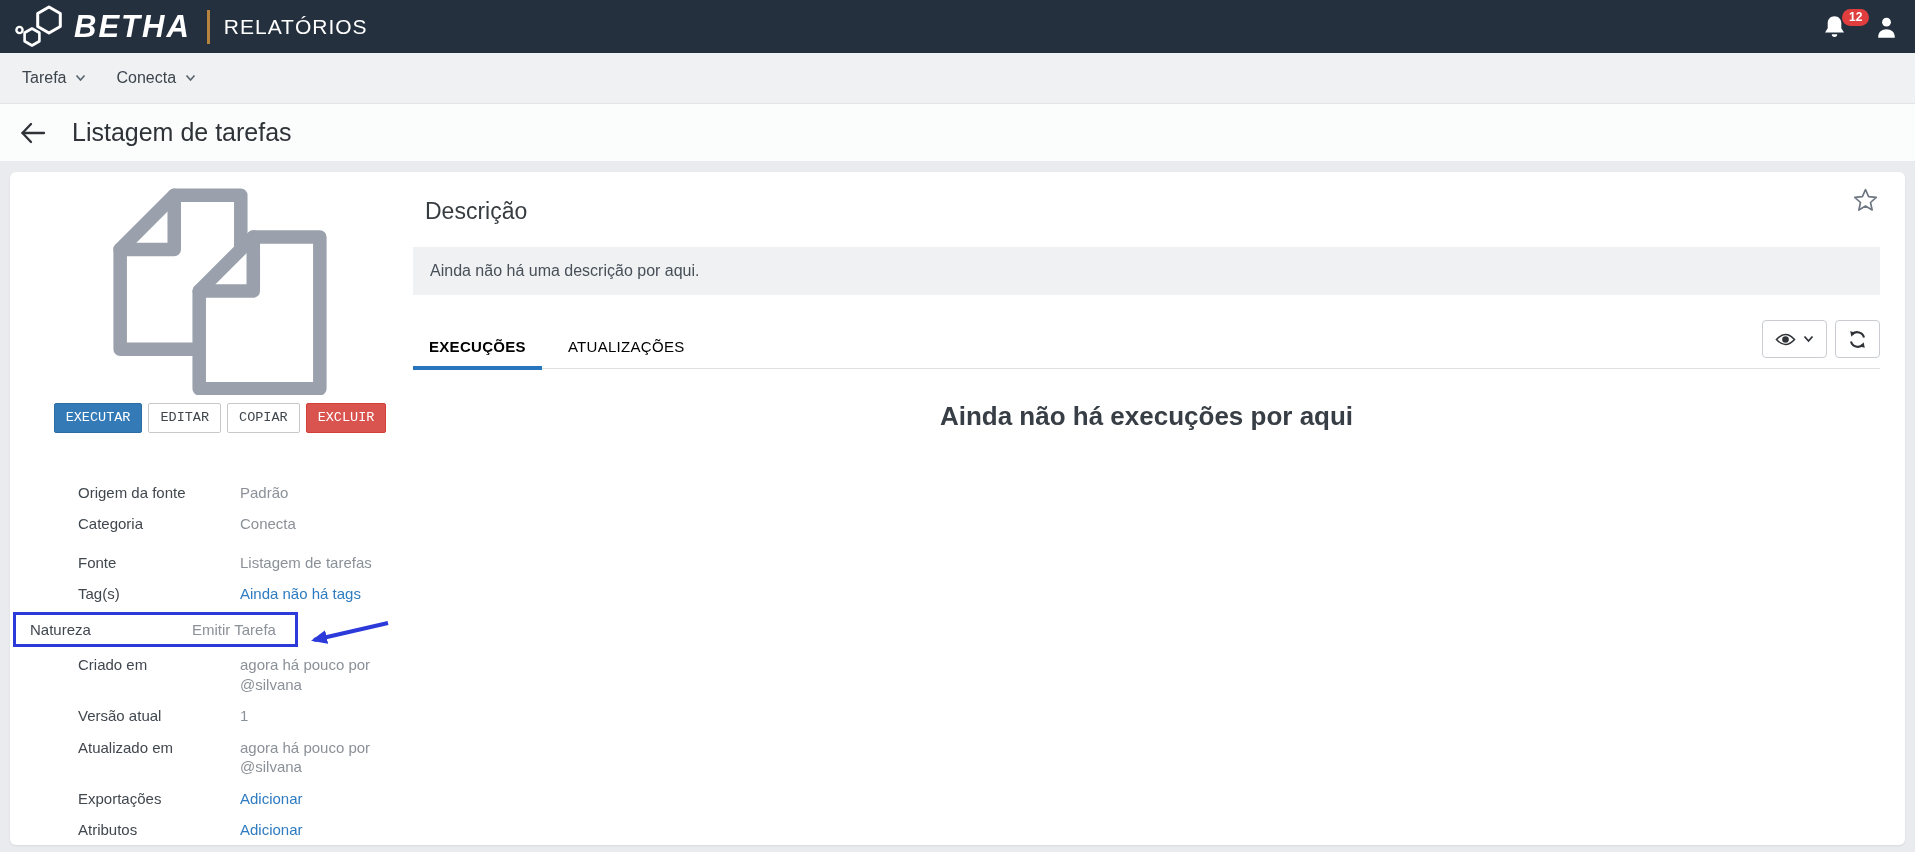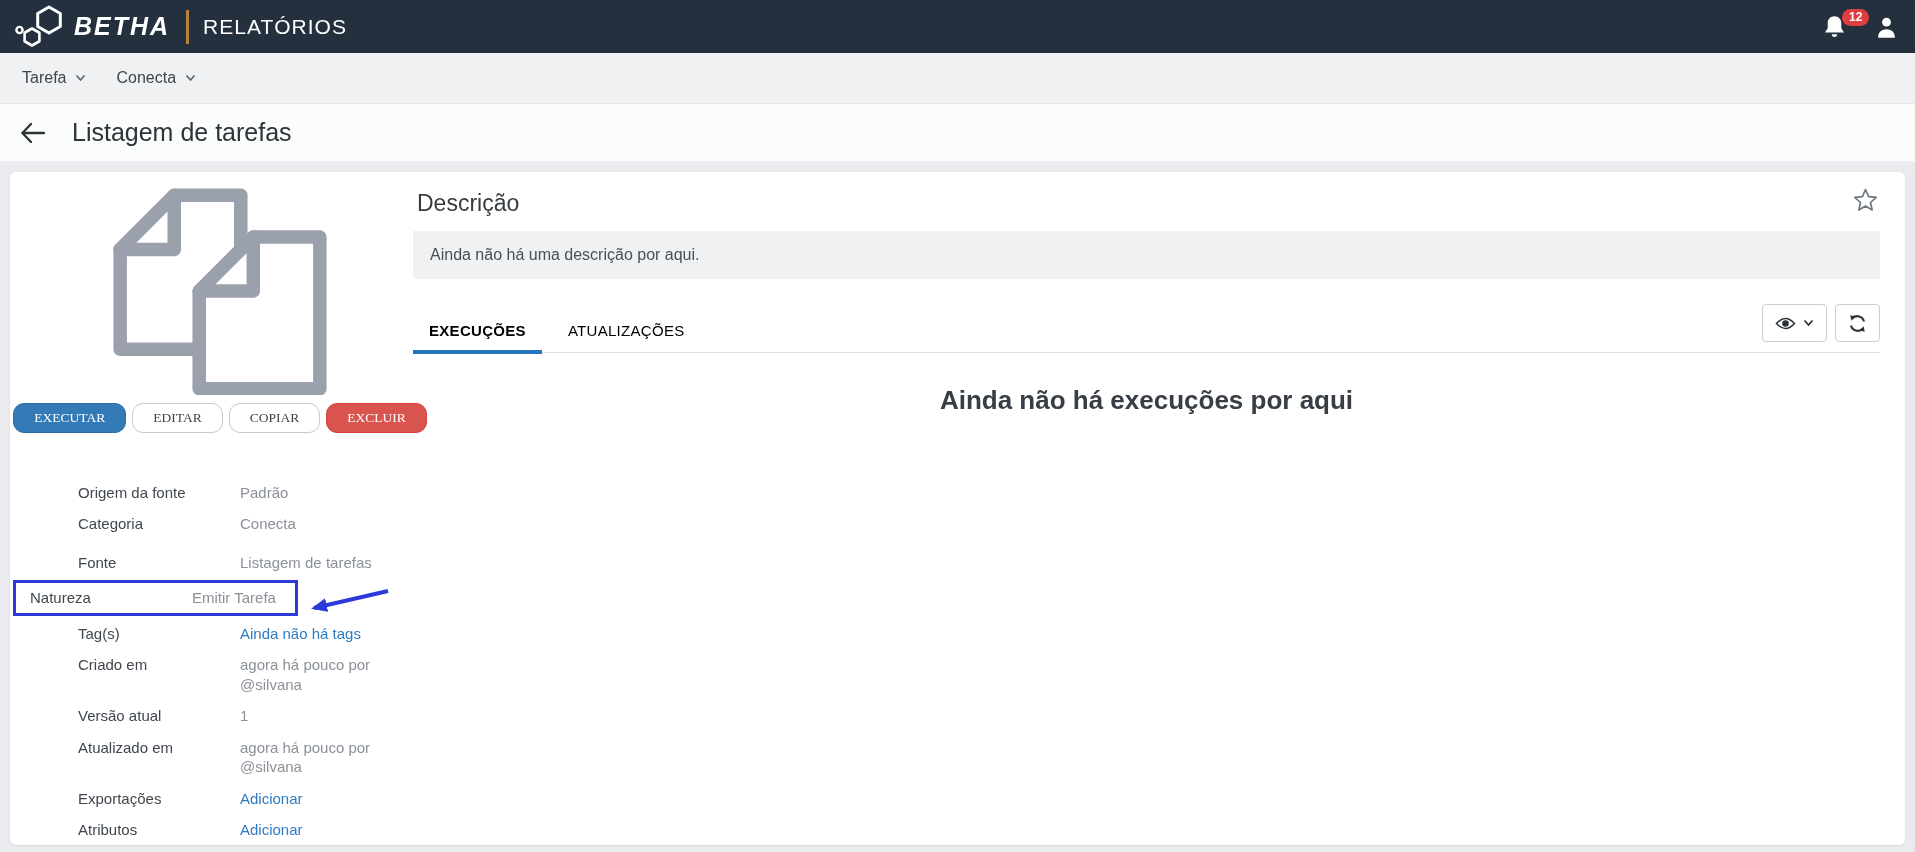--- a/index.html
+++ b/index.html
@@ -11,21 +11,21 @@
     display:flex; flex-direction:column;
     color:#3f464d;
   }
 
   
   .navbar {
     height:53px; flex:none; background:#24303e;
     display:flex; align-items:center; padding:0 18px 0 14px;
   }
   .brand-wrap { display:flex; align-items:center; gap:10px; }
-  .brand-name { color:#fff; font-size:25px; font-weight:700; font-style:italic; letter-spacing:2px; }
+  .brand-name { color:#fff; font-size:31px; font-weight:700; font-style:italic; letter-spacing:2px; }
   .brand-divider { width:3px; height:34px; background:#b5833d; margin:0 14px 0 16px; }
   .app-title { color:#fff; font-size:21px; letter-spacing:1px; }
   .nav-right { margin-left:auto; display:flex; align-items:center; gap:28px; }
   .bell-wrap { position:relative; width:26px; height:28px; cursor:pointer; }
   .badge {
     position:absolute; top:-4px; left:20px;
     background:#e03e3e; color:#fff; font-size:12px; font-weight:700;
     border-radius:10px; padding:2px 7px; line-height:1.1;
   }
 
@@ -51,22 +51,22 @@
     background:#fff; border-radius:6px; height:100%;
     box-shadow:0 1px 2px rgba(0,0,0,.08);
     display:flex; overflow:hidden;
   }
 
   
   .left-col { width:400px; flex:none; padding:0 0 0 20px; }
   .thumb-wrap { display:flex; justify-content:center; margin-top:15px; }
   .btn-row { display:flex; justify-content:center; gap:6px; margin-top:8px; }
   .btn {
-    font-family:Liberation Serif, serif;
-    font-size:13.5px; padding:5px 20px; border-radius:11px; cursor:pointer;
+    font-family:Liberation Mono, monospace;
+    font-size:13.5px; padding:5px 11px; border-radius:2px; cursor:pointer;
     border:1px solid #c6cacd; background:#fff; color:#3f464d; line-height:1.3;
   }
   .btn-primary { background:#337ab7; border-color:#2e6da4; color:#fff; }
   .btn-danger  { background:#d9534f; border-color:#d43f3a; color:#fff; }
 
   .details { margin-top:44px; padding-right:10px; }
   .drow { display:flex; padding:6px 0; font-size:15px; line-height:1.3;margin-left:48px; }
   .dlabel { width:162px; flex:none; color:#40474e; }
   .dvalue { width:140px; color:#8b9198; }
   .dvalue.link { color:#2e7bc0; cursor:pointer; }
@@ -211,39 +211,39 @@
           <div class="dvalue">Padrão</div>
         </div>
         <div class="drow">
           <div class="dlabel">Categoria</div>
           <div class="dvalue">Conecta</div>
         </div>
         <div class="drow drow-gap">
           <div class="dlabel">Fonte</div>
           <div class="dvalue">Listagem de tarefas</div>
         </div>
+        <div class="drow">
+          <div class="dlabel">Tag(s)</div>
+          <div class="dvalue link">Ainda não há tags</div>
+        </div>
         <div class="drow drow-highlight">
           <div class="dlabel">Natureza</div>
           <div class="dvalue">Emitir Tarefa</div>
           <span class="annotation-arrow">
             <svg width="92" height="32" viewBox="0 0 92 32">
               <defs>
                 <marker id="ah" markerUnits="userSpaceOnUse" markerWidth="16" markerHeight="14" refX="13" refY="7" orient="auto">
                   <path d="M0,0 L16,7 L0,14 Z" fill="#2b3ad9"></path>
                 </marker>
               </defs>
               <line x1="88" y1="6" x2="14" y2="23" stroke="#2b3ad9" stroke-width="4" marker-end="url(#ah)"></line>
             </svg>
           </span>
         </div>
         <div class="drow">
-          <div class="dlabel">Tag(s)</div>
-          <div class="dvalue link">Ainda não há tags</div>
-        </div>
-        <div class="drow">
           <div class="dlabel">Criado em</div>
           <div class="dvalue">agora há pouco por @silvana</div>
         </div>
         <div class="drow">
           <div class="dlabel">Versão atual</div>
           <div class="dvalue">1</div>
         </div>
         <div class="drow">
           <div class="dlabel">Atualizado em</div>
           <div class="dvalue">agora há pouco por @silvana</div>
@@ -254,21 +254,21 @@
         </div>
         <div class="drow">
           <div class="dlabel">Atributos</div>
           <div class="dvalue link">Adicionar</div>
         </div>
       </div>
     </aside>
 
     <section class="right-col">
       <div class="desc-head">
-        <h2 class="desc-title" style="margin:4px;font-weight:400;">Descrição</h2>
+        <h2 class="desc-title" style="margin:12px;font-weight:400;">Descrição</h2>
         <button class="star-btn">
           <span style="display:flex;">
             <svg width="25" height="24" viewBox="0 0 24 23" fill="none" stroke="#6e7682" stroke-width="1.6" stroke-linejoin="round">
               <path d="M12 1.5 L15 8.3 L22.3 9 L16.8 13.9 L18.4 21.1 L12 17.3 L5.6 21.1 L7.2 13.9 L1.7 9 L9 8.3 Z"></path>
             </svg>
           </span>
         </button>
       </div>
 
       <div class="desc-box">Ainda não há uma descrição por aqui.</div>

